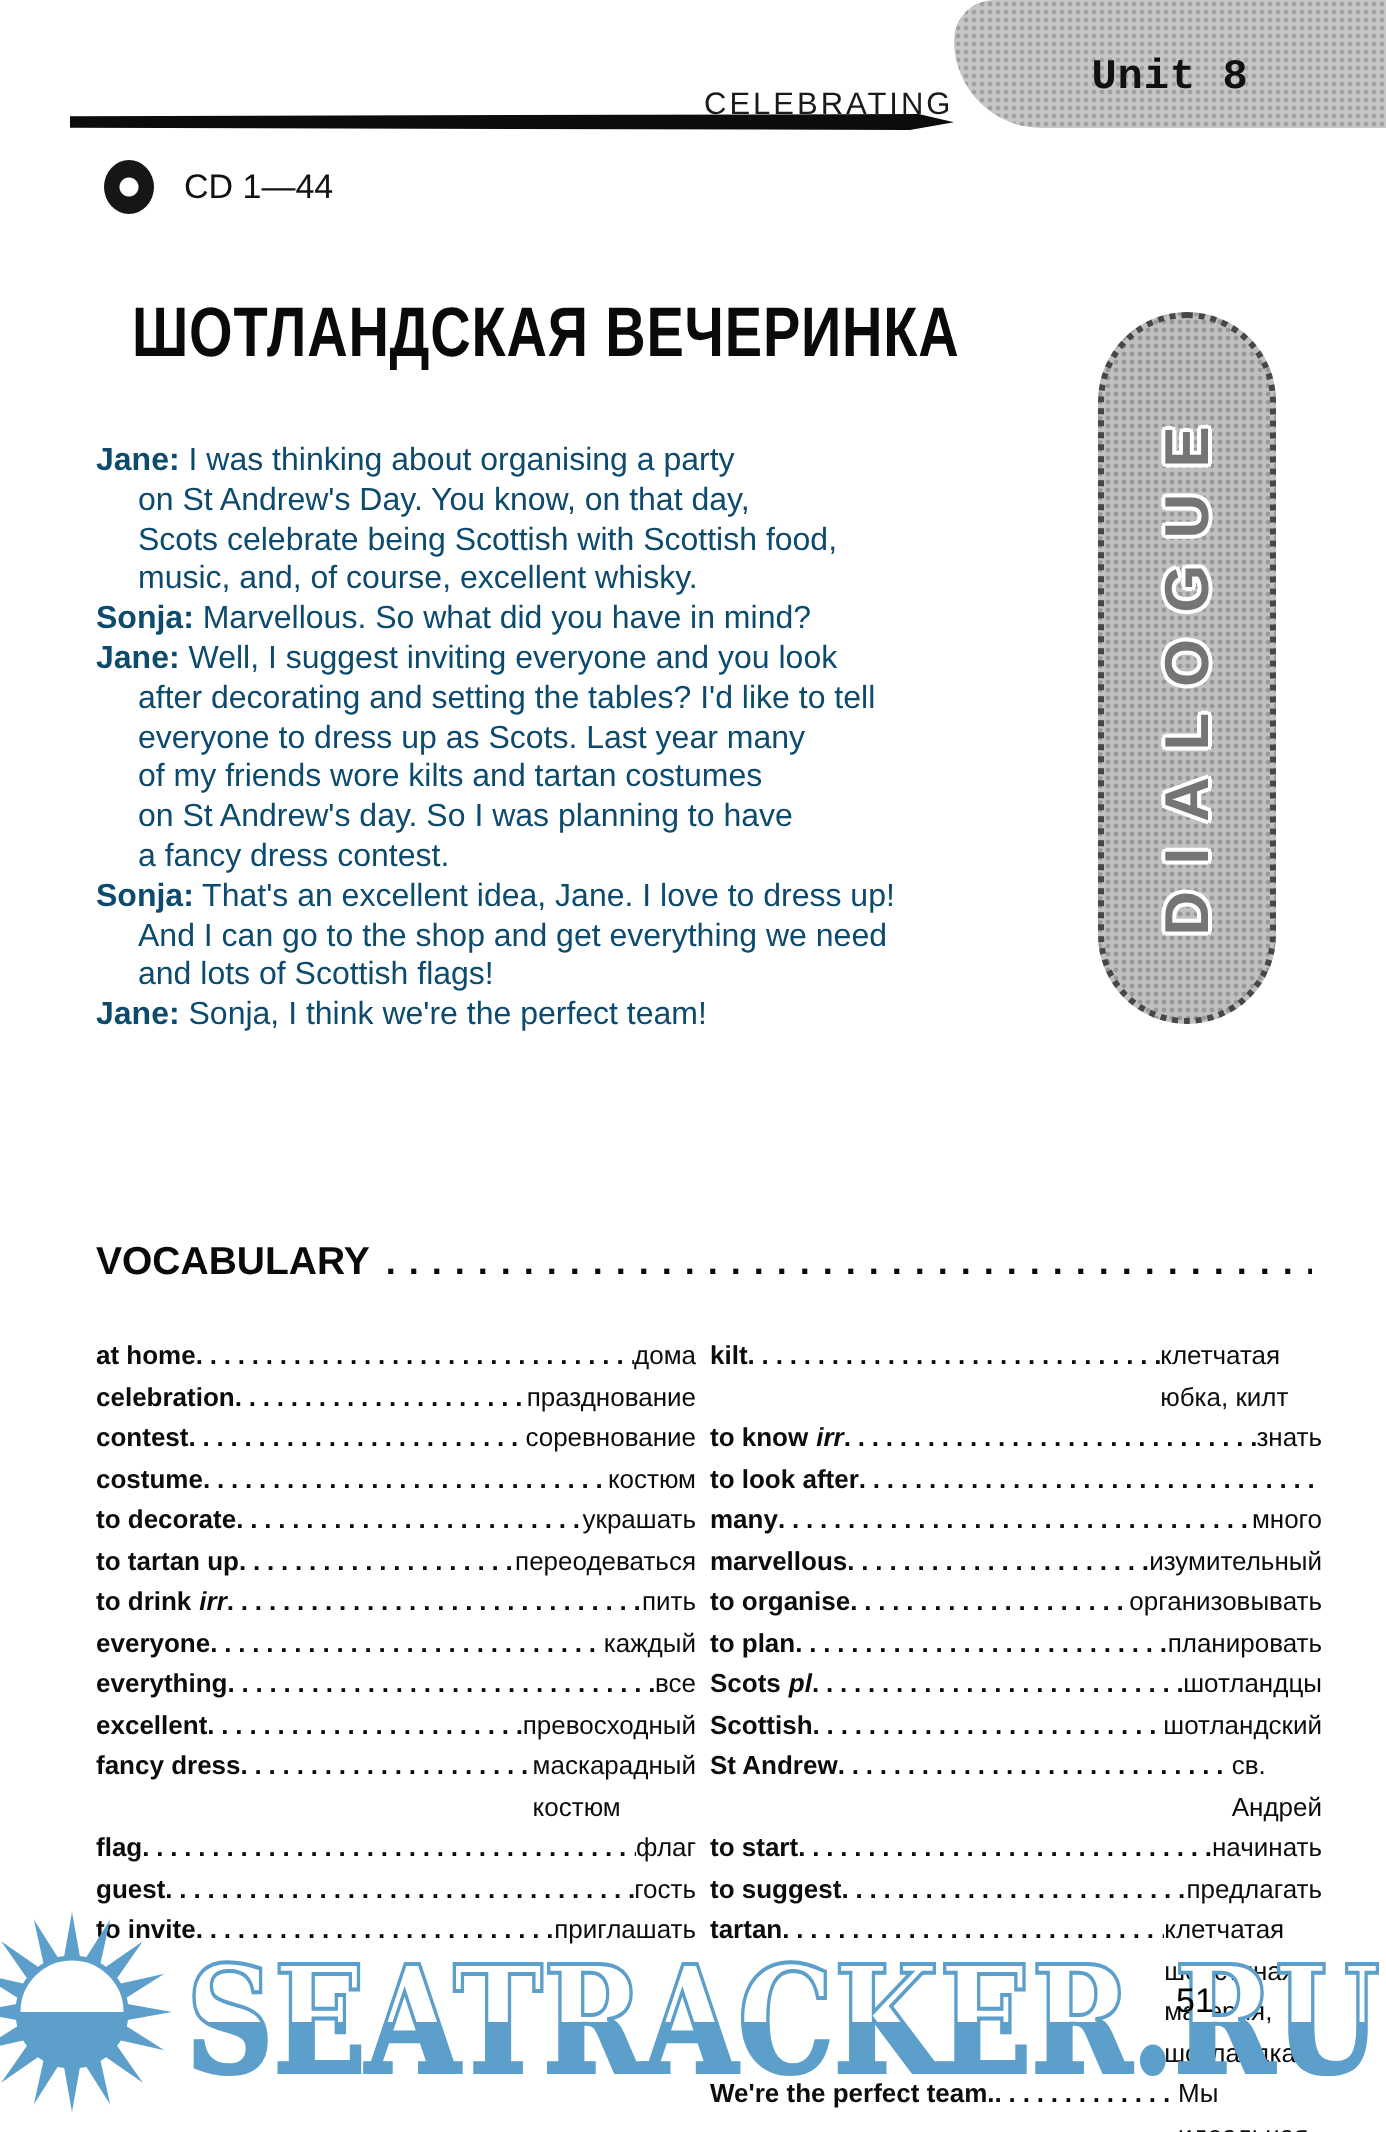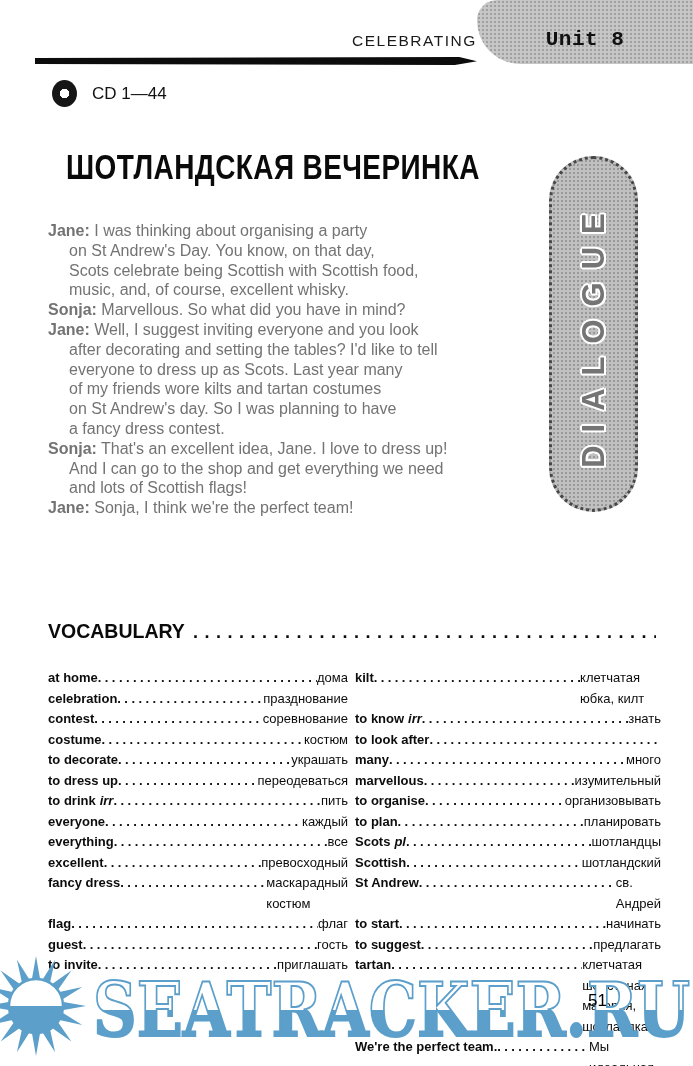--- a/index.html
+++ b/index.html
@@ -9,21 +9,21 @@
     font-family:"Liberation Sans",sans-serif;
   }
   .halftone{
     background-color:#c6c6c6;
     background-image:radial-gradient(rgba(60,60,60,.28) 1px, transparent 1.4px);
     background-size:4px 4px;
     font-family:Liberation Mono, monospace;
   }
   
   .section-label{
-    position:absolute;top:32px;left:352px;
+    position:absolute;top:44px;left:352px;
     font-size:15.5px;letter-spacing:1.5px;color:#1a1a1a;white-space:nowrap;
   }
   .unit-tab{
     position:absolute;top:0;right:0;width:216px;height:64px;
     border-bottom-left-radius:48px;border-top-left-radius:22px;
     display:flex;align-items:center;justify-content:center;
   }
   .unit-tab span{font-weight:bold;font-size:21px;color:#111;padding-top:14px;letter-spacing:.5px}
   .header-rule{
     position:absolute;left:35px;top:57px;width:442px;height:8px;background:#0c0c0c;
@@ -32,21 +32,21 @@
   
   .cd-row{position:absolute;left:52px;top:80px;display:flex;align-items:center;gap:15px;font-size:17px}
   .cd-icon{width:25px;height:27px;border-radius:50%;
     background:radial-gradient(circle at 50% 50%, #fff 0 4.5px, #161616 5px 100%);}
   
   .page-title{
     position:absolute;left:66px;top:147px;font-size:35px;font-weight:bold;color:#0a0a0a;
     white-space:nowrap;transform:scaleX(.8);transform-origin:left top;letter-spacing:.5px;
   }
   
-  .dialogue{position:absolute;left:48px;top:221px;width:505px;font-size:16px;line-height:19.8px;color:#737373}
+  .dialogue{position:absolute;left:48px;top:221px;width:505px;font-size:16px;line-height:19.8px;color:#0c4a6e}
   .dialogue p{margin:0;padding-left:21px;text-indent:-21px}
   .dialogue .spk{font-weight:bold}
   .dialogue .dline{white-space:pre-line}
   
   .pill{
     position:absolute;left:549px;top:156px;width:89px;height:356px;
     border-radius:46px;border:3px dotted #474747;box-sizing:border-box;
     background-color:#c0c0c0;
     background-image:radial-gradient(rgba(60,60,60,.3) 1px, transparent 1.4px);
     background-size:4px 4px;
@@ -169,21 +169,21 @@
   <div class="ventry">
       <span class="vhead">
         <span>to decorate</span>
         <i class="vm"></i>
         <span class="dots"></span>
       </span>
       <span class="trans">украшать</span>
     </div>
   <div class="ventry">
       <span class="vhead">
-        <span>to dress up</span>
+        <span>to tartan up</span>
         <i class="vm"></i>
         <span class="dots"></span>
       </span>
       <span class="trans">переодеваться</span>
     </div>
   <div class="ventry">
       <span class="vhead">
         <span>to drink</span>
         <i class="vm">irr</i>
         <span class="dots"></span>

